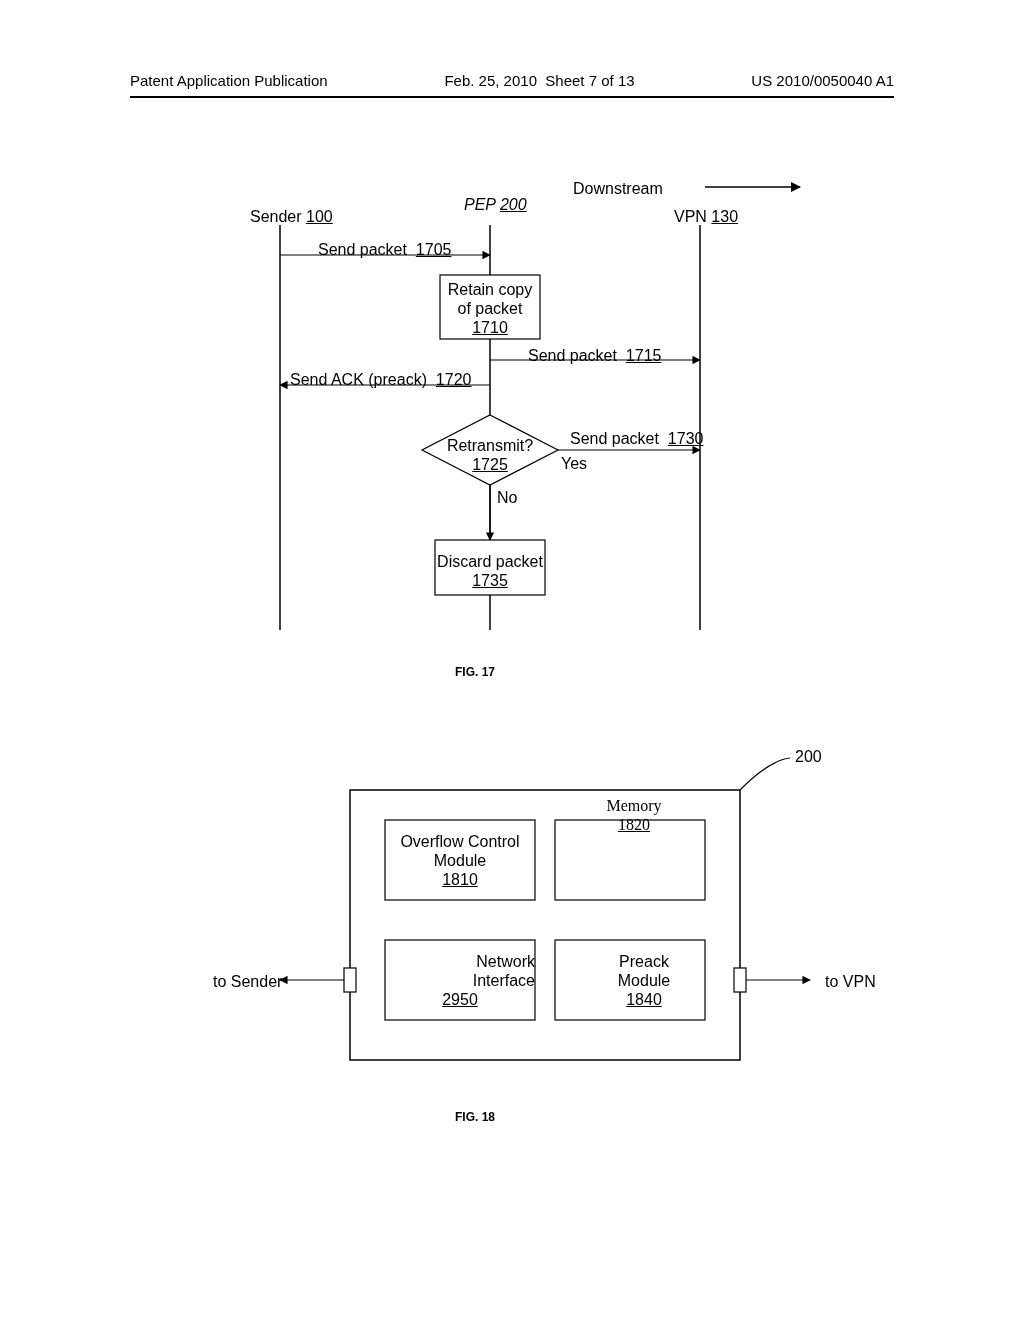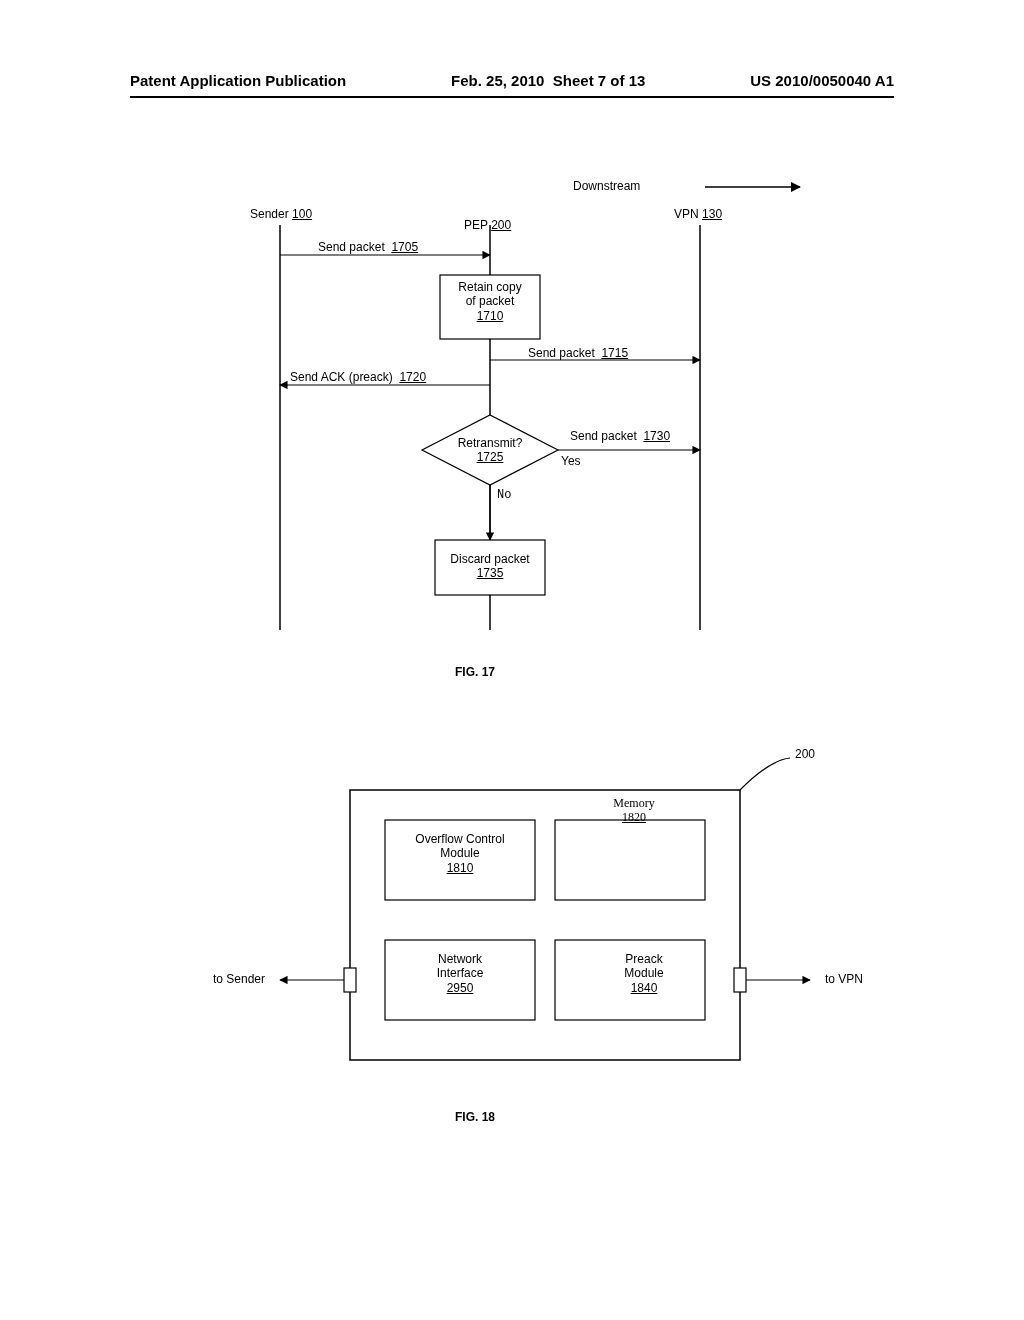--- a/index.html
+++ b/index.html
@@ -17,21 +17,21 @@
     inset: 0;
   }
   .header {
     position: absolute;
     top: 72px;
     left: 130px;
     right: 130px;
     display: flex;
     justify-content: space-between;
     font-size: 15px;
-    font-weight: bold;
+    font-weight: normal;
   }
   .header .date { white-space: pre; }
   .rule {
     position: absolute;
     top: 96px;
     left: 130px;
     right: 130px;
     border-top: 2px solid #000;
     height: 0;
   }
@@ -40,21 +40,21 @@
     position: absolute;
     left: 0;
     top: 0;
   }
 
   .label,
   .block-label,
   .fig-label,
   .small {
     position: absolute;
-    font-size: 12px;
+    font-size: 16px;
     text-align: center;
     line-height: 1.2;
   }
   .fig-label { font-size: 12px; font-weight: bold; }
   .uline { text-decoration: underline; }
 </style>
 </head>
 <body>
 
 <div class="page">
@@ -111,21 +111,21 @@
     <rect x="734" y="968" width="12" height="24" fill="#fff" stroke="#000" stroke-width="1.2"></rect>
     <line x1="746" y1="980" x2="810" y2="980" stroke="#000" stroke-width="1.2" marker-end="url(#arrow)"></line>
   </svg>
 
   <div class="label" style="left:573px; top:179px;">Downstream</div>
 
   <div class="label" style="left:250px; top:207px;">
     <span>Sender</span>
     <span class="uline">100</span>
   </div>
-  <div class="label" style="left:464px; top:218px;">
+  <div class="label" style="left:464px; top:195px;font-style:italic;">
     <span>PEP</span>
     <span class="uline">200</span>
   </div>
   <div class="label" style="left:674px; top:207px;text-align:right;">
     <span>VPN</span>
     <span class="uline">130</span>
   </div>
 
   <div class="label" style="left:318px; top:240px;">
     <span>Send packet</span>&nbsp;
@@ -146,21 +146,21 @@
   <div class="label" style="left:290px; top:370px;">
     <span>Send ACK (preack)</span>&nbsp;
     <span class="uline">1720</span>
   </div>
 
   <div class="block-label" style="left:440px; top:436px; width:100px;">
     <span style="display:block;">Retransmit?</span>
     <span class="uline">1725</span>
   </div>
   <div class="label" style="left:561px; top:454px;">Yes</div>
-  <div class="label" style="left:497px; top:488px;font-family:Liberation Mono, monospace;">No</div>
+  <div class="label" style="left:497px; top:488px;">No</div>
 
   <div class="label" style="left:570px; top:429px;">
     <span>Send packet</span>&nbsp;
     <span class="uline">1730</span>
   </div>
 
   <div class="block-label" style="left:435px; top:552px; width:110px;">
     <span style="display:block;">Discard packet</span>
     <span class="uline">1735</span>
   </div>
@@ -172,21 +172,21 @@
   <div class="block-label" style="left:385px; top:832px; width:150px;">
     <span style="white-space:pre-line; display:block;">Overflow Control
 Module</span>
     <span class="uline">1810</span>
   </div>
   <div class="block-label" style="left:555px; top:796px; width:158px;font-family:Liberation Serif, serif;">
     <span style="display:block;">Memory</span>
     <span class="uline">1820</span>
   </div>
   <div class="block-label" style="left:385px; top:952px; width:150px;">
-    <span style="white-space:pre-line; display:block;">Network
+    <span style="white-space:pre-line; display:block;text-align:right;">Network
 Interface</span>
     <span class="uline">2950</span>
   </div>
   <div class="block-label" style="left:555px; top:952px; width:178px;">
     <span style="white-space:pre-line; display:block;">Preack
 Module</span>
     <span class="uline">1840</span>
   </div>
 
   <div class="label" style="left:213px; top:972px;">to Sender</div>

